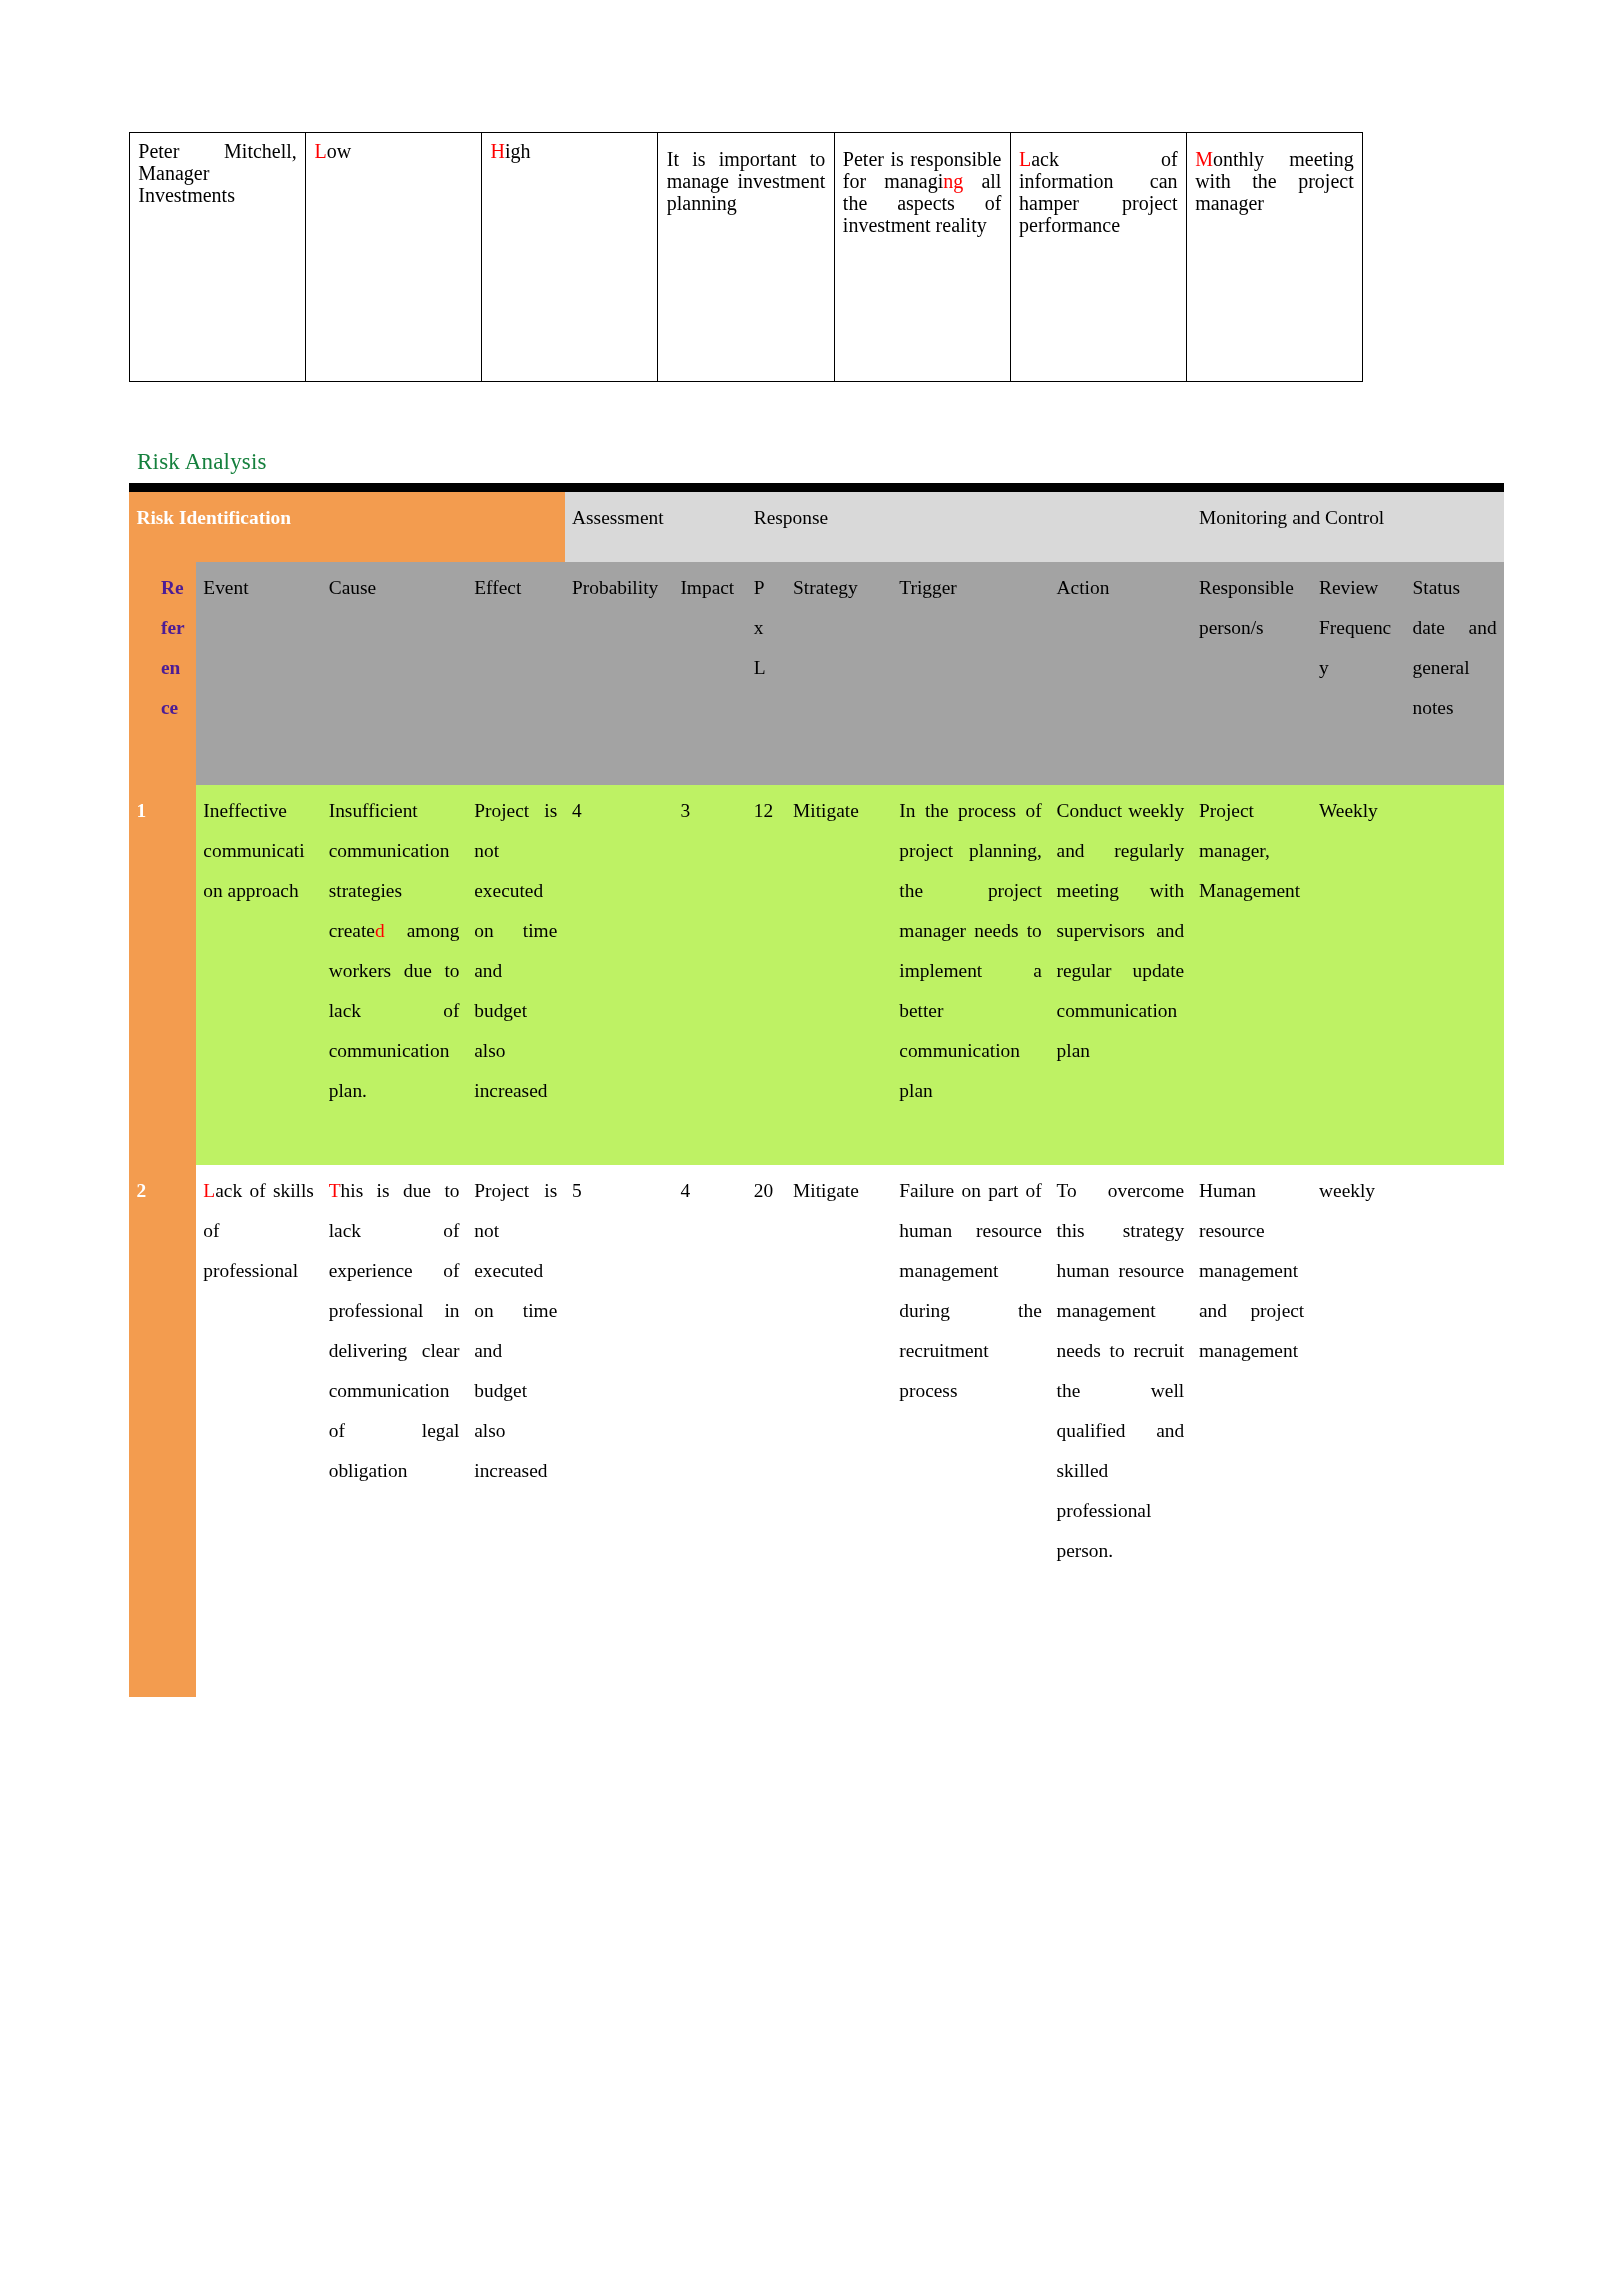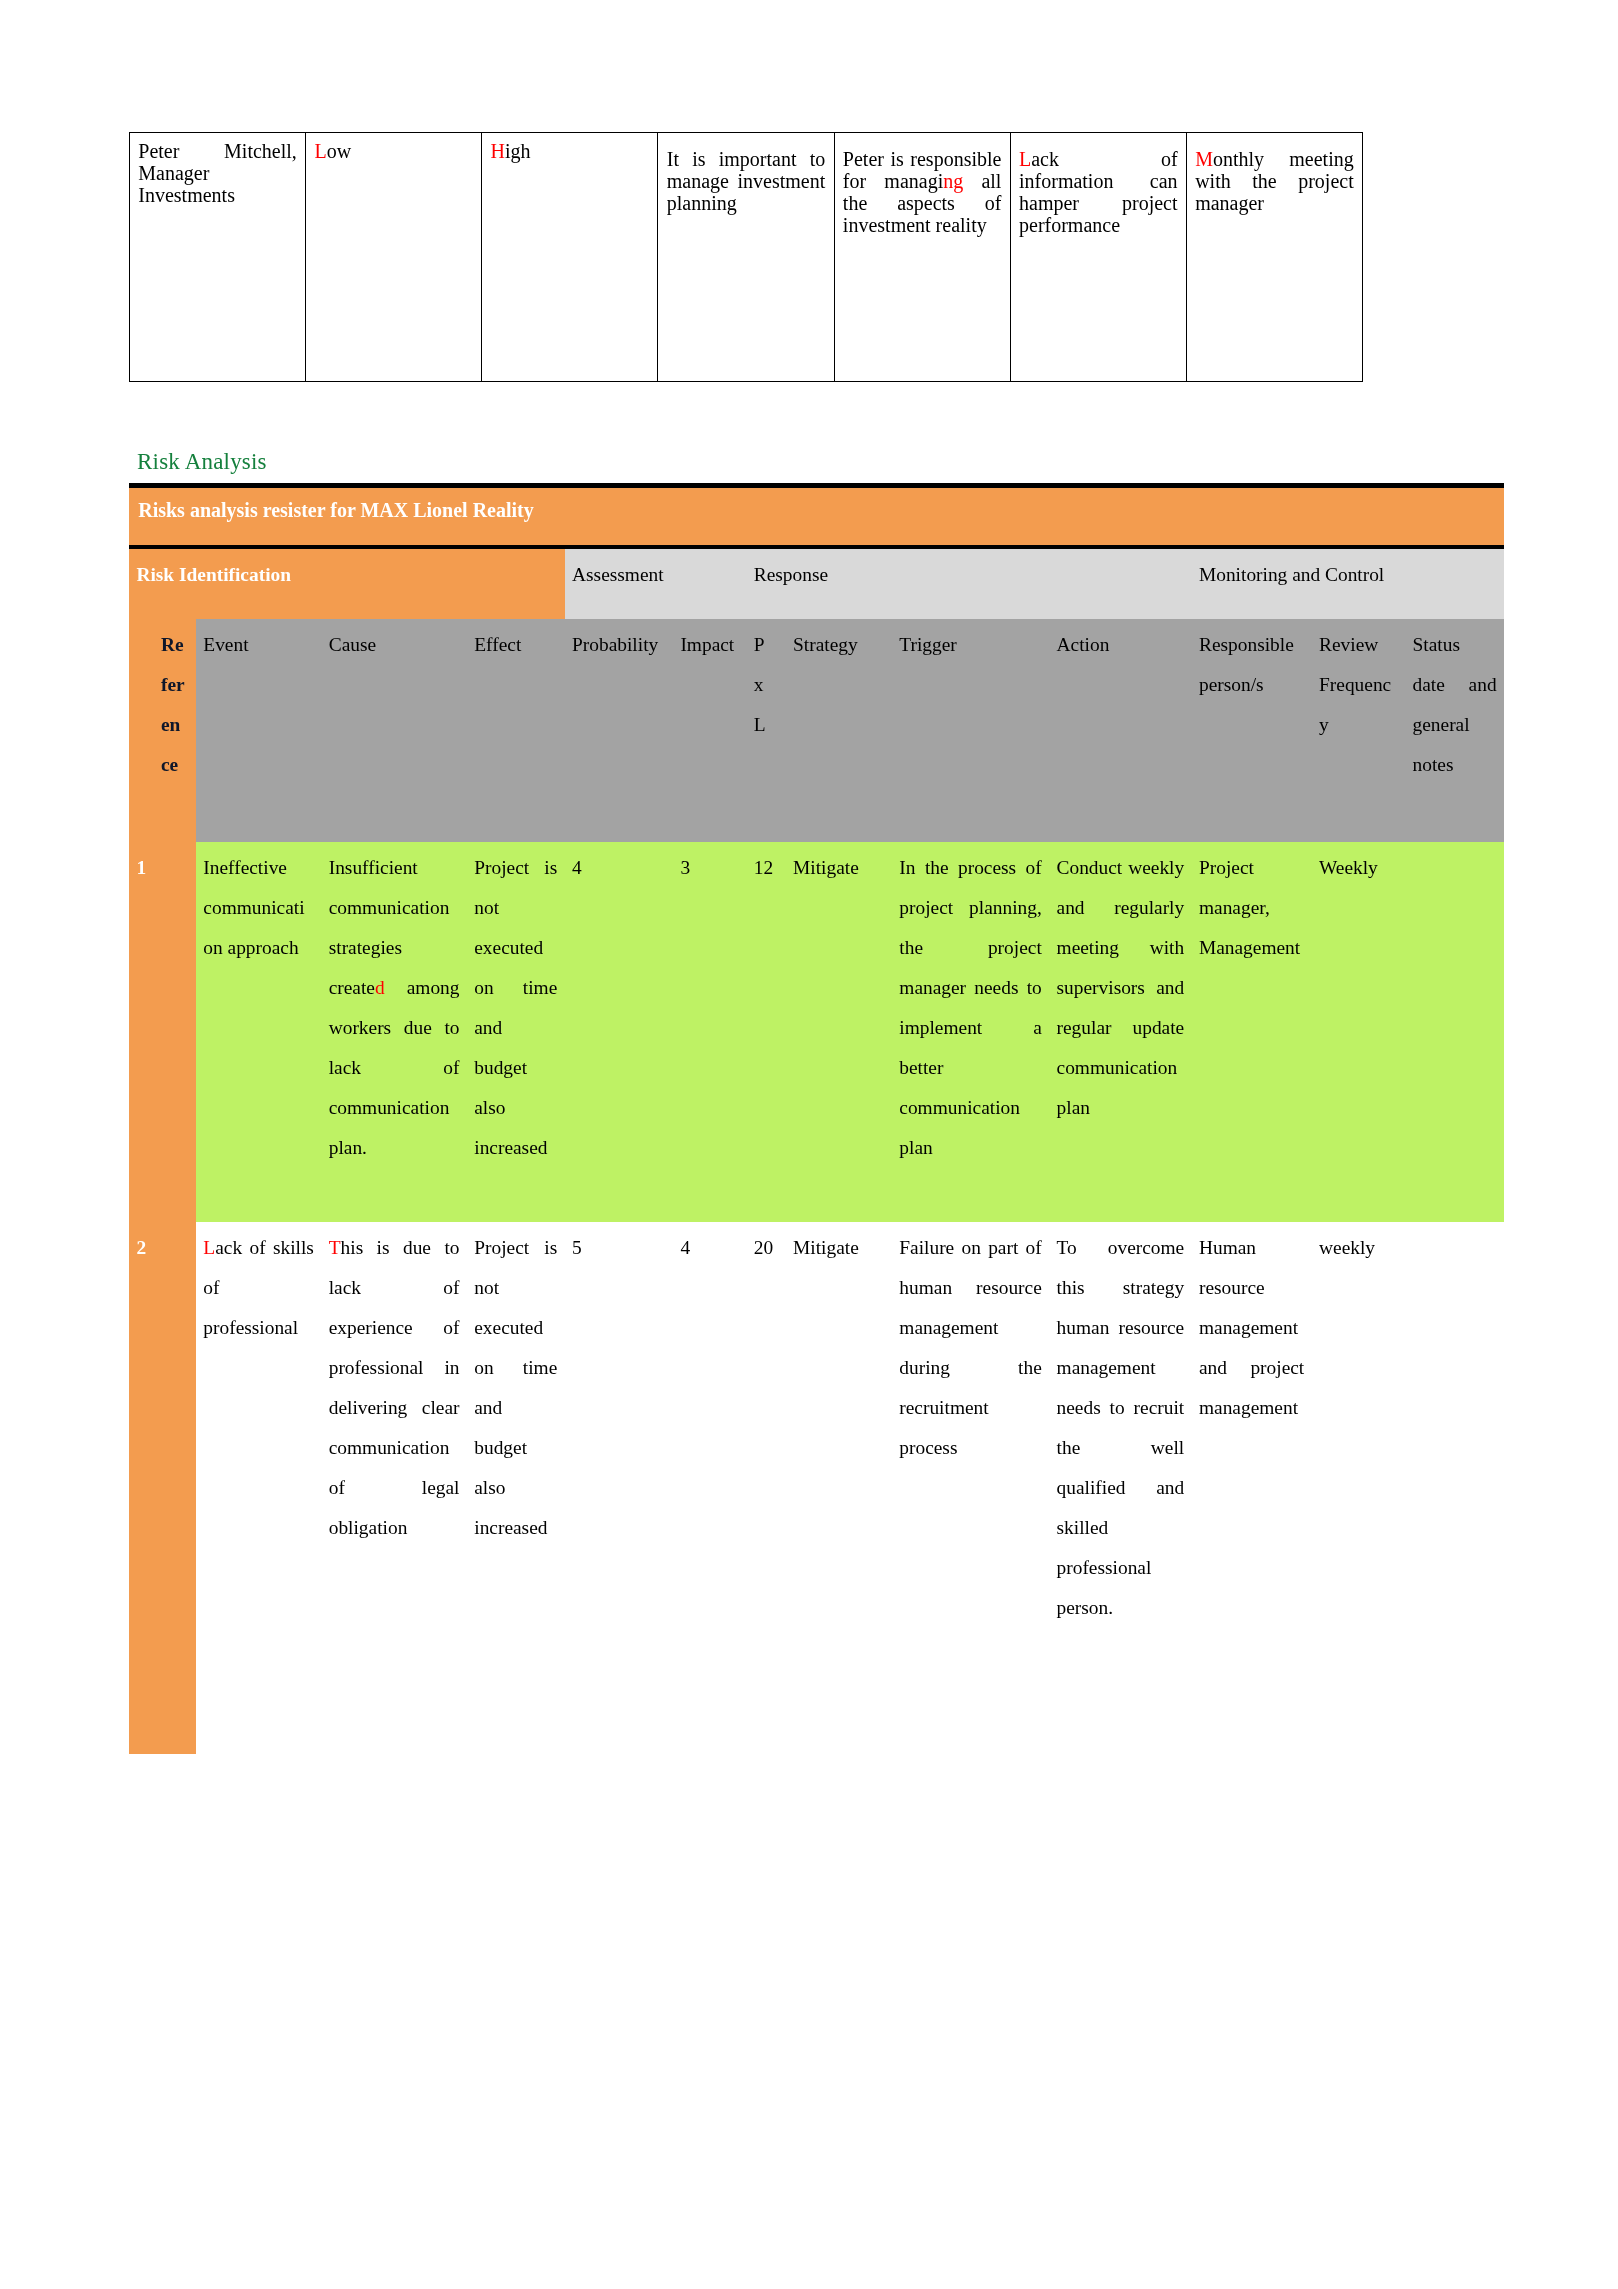--- a/index.html
+++ b/index.html
@@ -108,21 +108,21 @@
   .grp-row td.grp-orange {
     background: #F39C4F;
     color: #FFFFFF;
     font-weight: bold;
   }
   .grp-row td.grp-plain { color: #000000; }
 
   .hdr-row td { background: #a3a3a3; height: 212px; }
   .hdr-row td.ref-cell {
     background: #F39C4F;
-    color: #0f172a;
+    color: #4c1d95;
     font-weight: bold;
     padding-left: 32px;
   }
 
   .row-gray td { background: #bef264; }
   .row-white td { background: #FFFFFF; }
   .ref-orange {
     background: #F39C4F !important;
     color: #FFFFFF;
     font-weight: bold;
@@ -175,23 +175,20 @@
     </tr>
   </tbody>
     </table>
 
   <div class="section-heading">Risk Analysis</div>
 
   <div class="risk-wrap">
 
     <div class="rule-thick"></div>
 
-    <div class="banner">
-      <span class="banner-text">Risks analysis resister for MAX Lionel Reality</span>
-    </div>
 
     <div class="rule-thick"></div>
 
     <table class="risk-table">
       <colgroup>
         <col class="c-ref">
           <col class="c-event">
           <col class="c-cause">
           <col class="c-effect">
         <col class="c-prob">

